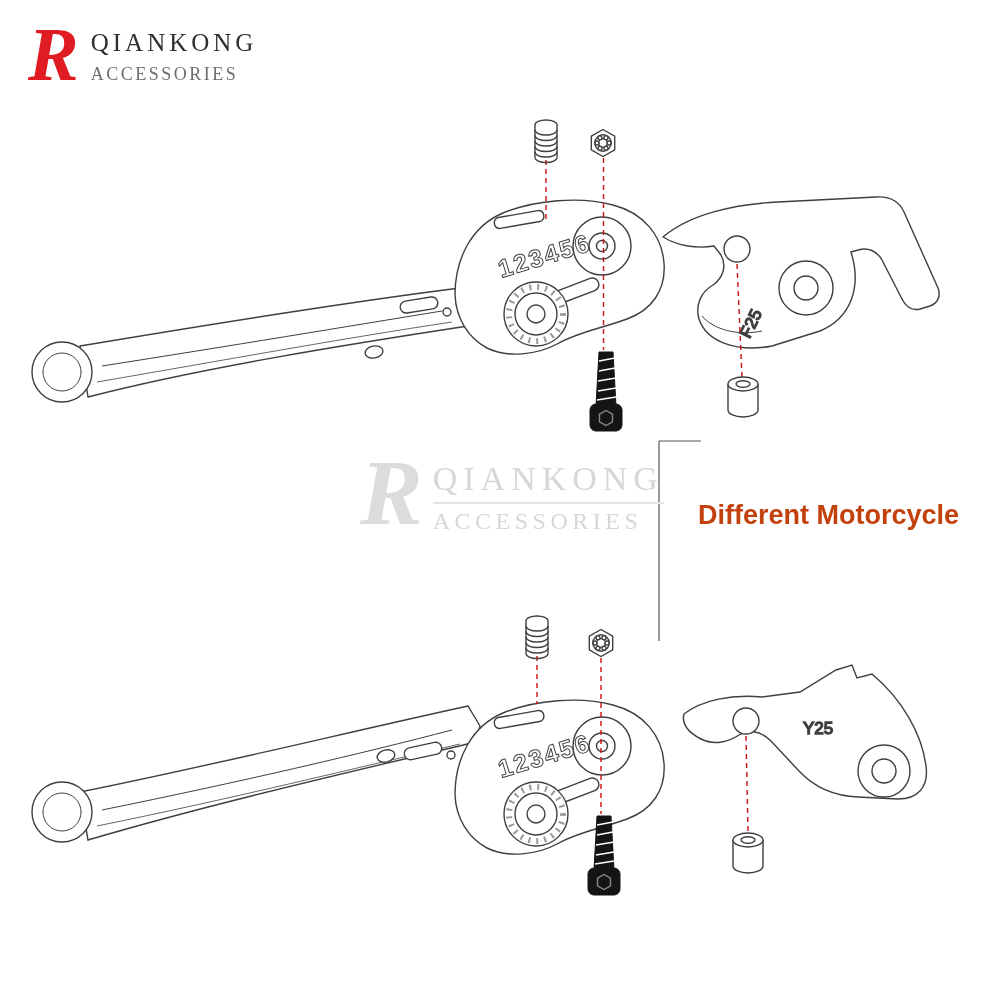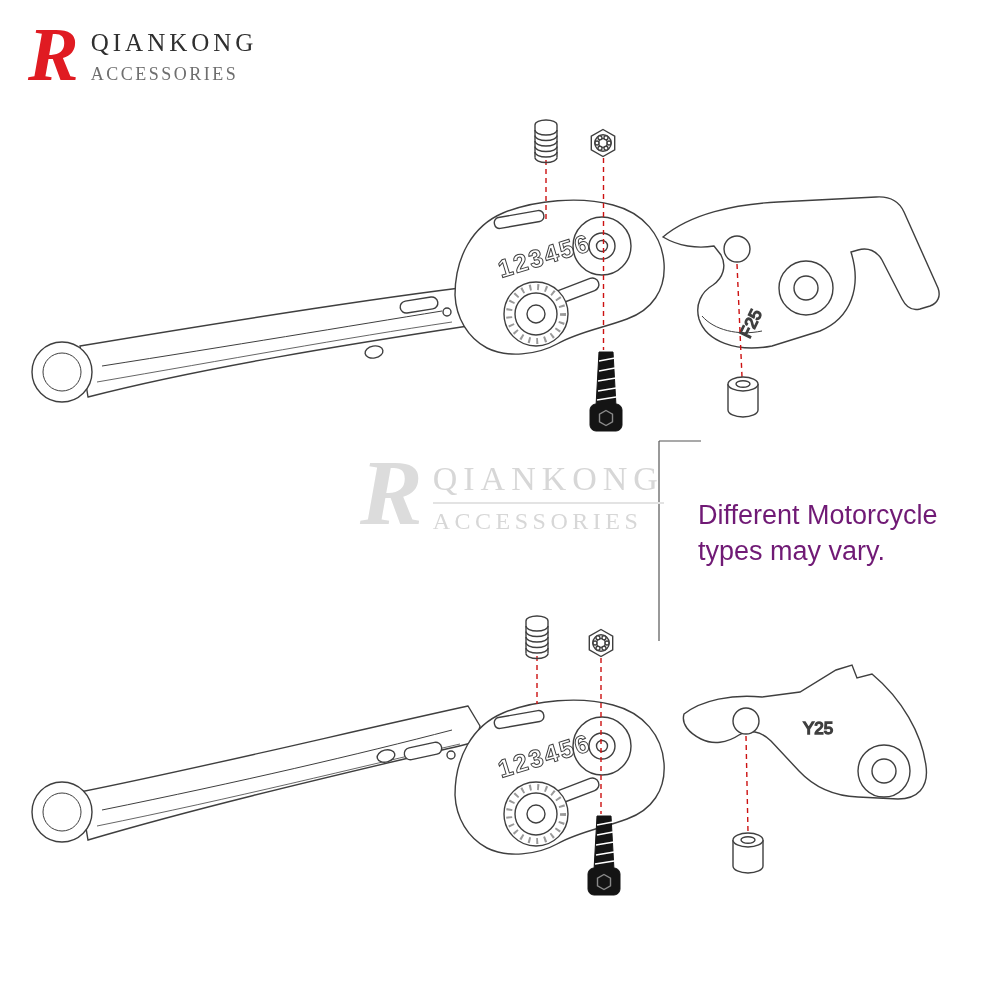--- a/index.html
+++ b/index.html
@@ -15,21 +15,21 @@
              color:#6e6e6e;margin-top:7px;}
   
   .watermark{position:absolute;left:360px;top:450px;display:flex;gap:10px;pointer-events:none;}
   .wm-r{font-family:"Liberation Serif",serif;font-weight:bold;font-style:italic;
         font-size:94px;line-height:0.9;color:#dcdcdc;}
   .wm-name{font-family:"Liberation Serif",serif;font-size:34px;letter-spacing:6px;
            color:#d7d7d7;margin-top:10px;}
   .wm-sub{font-family:"Liberation Serif",serif;font-size:24px;letter-spacing:4.5px;
           color:#d7d7d7;margin-top:4px;border-top:2px solid #e3e3e3;padding-top:4px;}
   
-  .note{position:absolute;left:698px;top:497px;font-size:27px;line-height:1.35;color:#701a75;}
+  .note{position:absolute;left:698px;top:497px;font-size:27px;line-height:1.35;color:#c2410c;font-weight:bold;}
   svg.art{position:absolute;left:0;top:0;}
 </style>
 </head>
 <body>
 
 <div class="stage">
 
   <svg class="art" width="1000" height="1000" viewBox="0 0 1000 1000">
     <defs>
       <g id="coil-spring" stroke="#3f3f3f" stroke-width="1.4" fill="none">
@@ -173,16 +173,15 @@
   <div class="watermark">
     <span class="wm-r">R</span>
     <div class="wm-text">
       <div class="wm-name">QIANKONG</div>
       <div class="wm-sub">ACCESSORIES</div>
     </div>
   </div>
 
   <div class="note">
     <div>Different Motorcycle</div>
-    <div>types may vary.</div>
   </div>
 
 </div>
 
 </body></html>

